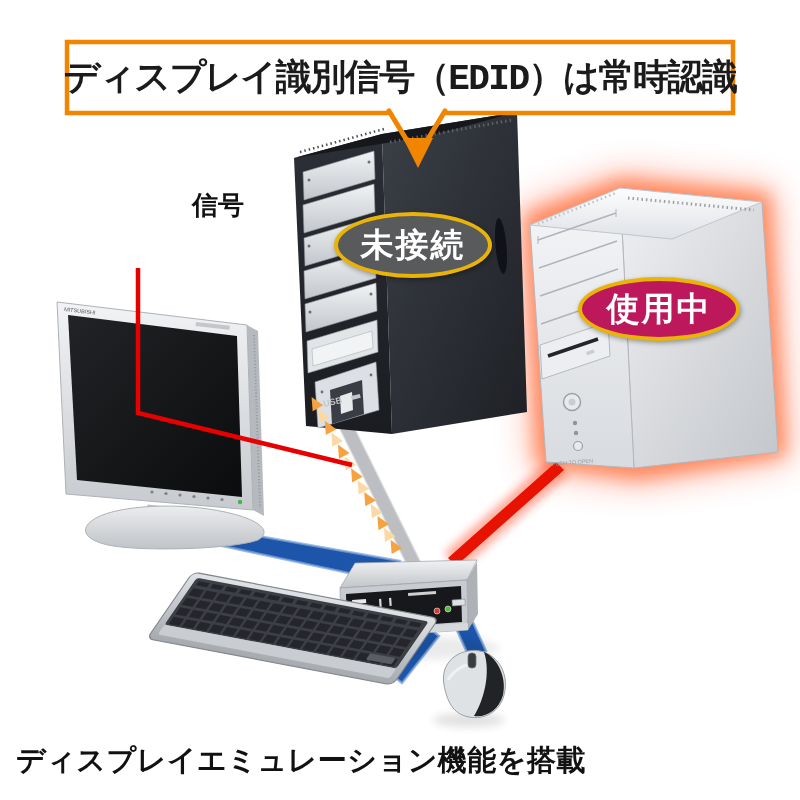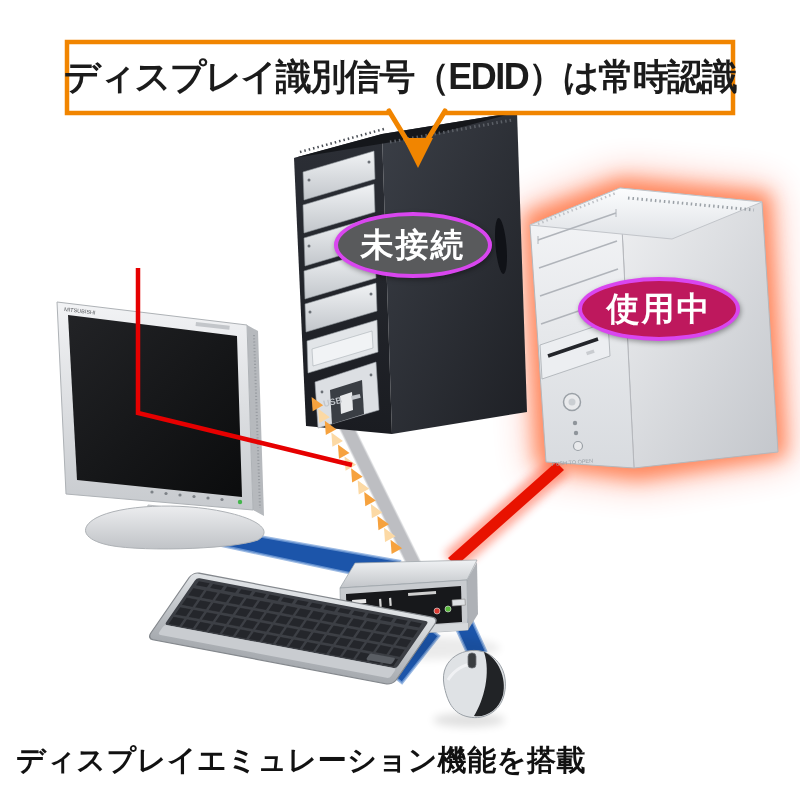--- a/index.html
+++ b/index.html
@@ -1,23 +1,23 @@
 <!DOCTYPE html>
 <html><head>
 <meta charset="utf-8">
 <style>
   html,body{margin:0;padding:0;}
   body{width:800px;height:800px;position:relative;overflow:hidden;background:#fff;
        font-family:"Liberation Sans","DejaVu Sans",sans-serif;}
   #scene{position:absolute;left:0;top:0;}
-  .overlay{position:absolute;pointer-events:none;}
+  .overlay{position:absolute;pointer-events:none;font-family:Liberation Mono, monospace;}
   .banner-text{left:65px;top:41px;width:670px;height:72px;display:flex;align-items:center;
     justify-content:center;font-size:36px;font-weight:700;color:#1b1b1b;letter-spacing:-1.5px;
     white-space:nowrap;}
-  .badge{border:4px solid #d946ef;border-radius:50%;display:flex;align-items:center;justify-content:center;
+  .badge{border:4px solid #eab308;border-radius:50%;display:flex;align-items:center;justify-content:center;
     color:#fff;font-weight:700;box-shadow:1px 2px 5px rgba(0,0,0,.35);}
   .badge-unconnected{left:334px;top:212px;width:150px;height:58px;background:#595a5c;
     font-size:33px;letter-spacing:2px;}
   .badge-inuse{left:578px;top:277px;width:154px;height:56px;background:#be185d;
     font-size:33px;letter-spacing:2px;}
   .emu-label{left:18px;top:190px;width:226px;text-align:right;font-size:26px;line-height:35px;
     font-weight:600;color:#111;}
   .caption{left:16px;top:741px;font-size:29px;font-weight:700;color:#111;letter-spacing:.5px;
     white-space:nowrap;}
 </style>
@@ -343,17 +343,18 @@
 
 <div class="overlay badge badge-unconnected">
   <span>未接続</span>
 </div>
 
 <div class="overlay badge badge-inuse">
   <span>使用中</span>
 </div>
 
 <div class="overlay emu-label">
+  <div>信号</div>
 </div>
 
 <div class="overlay caption">
   <span>ディスプレイエミュレーション機能を搭載</span>
 </div>
 
 </body></html>

